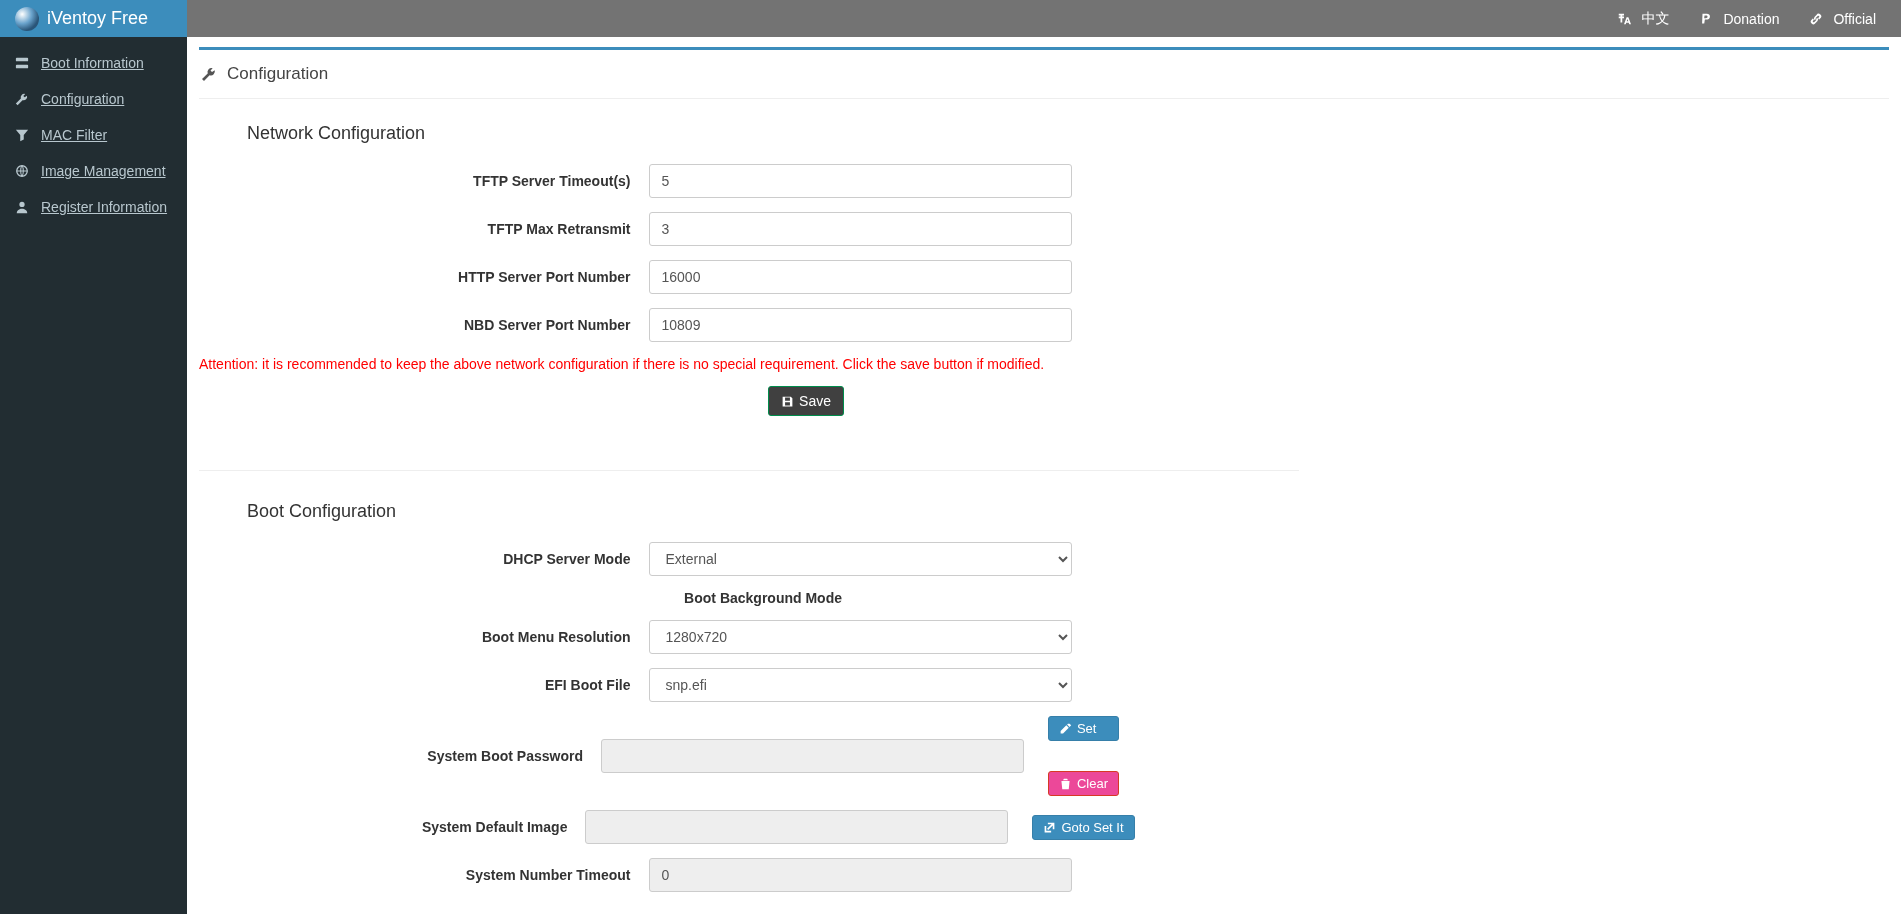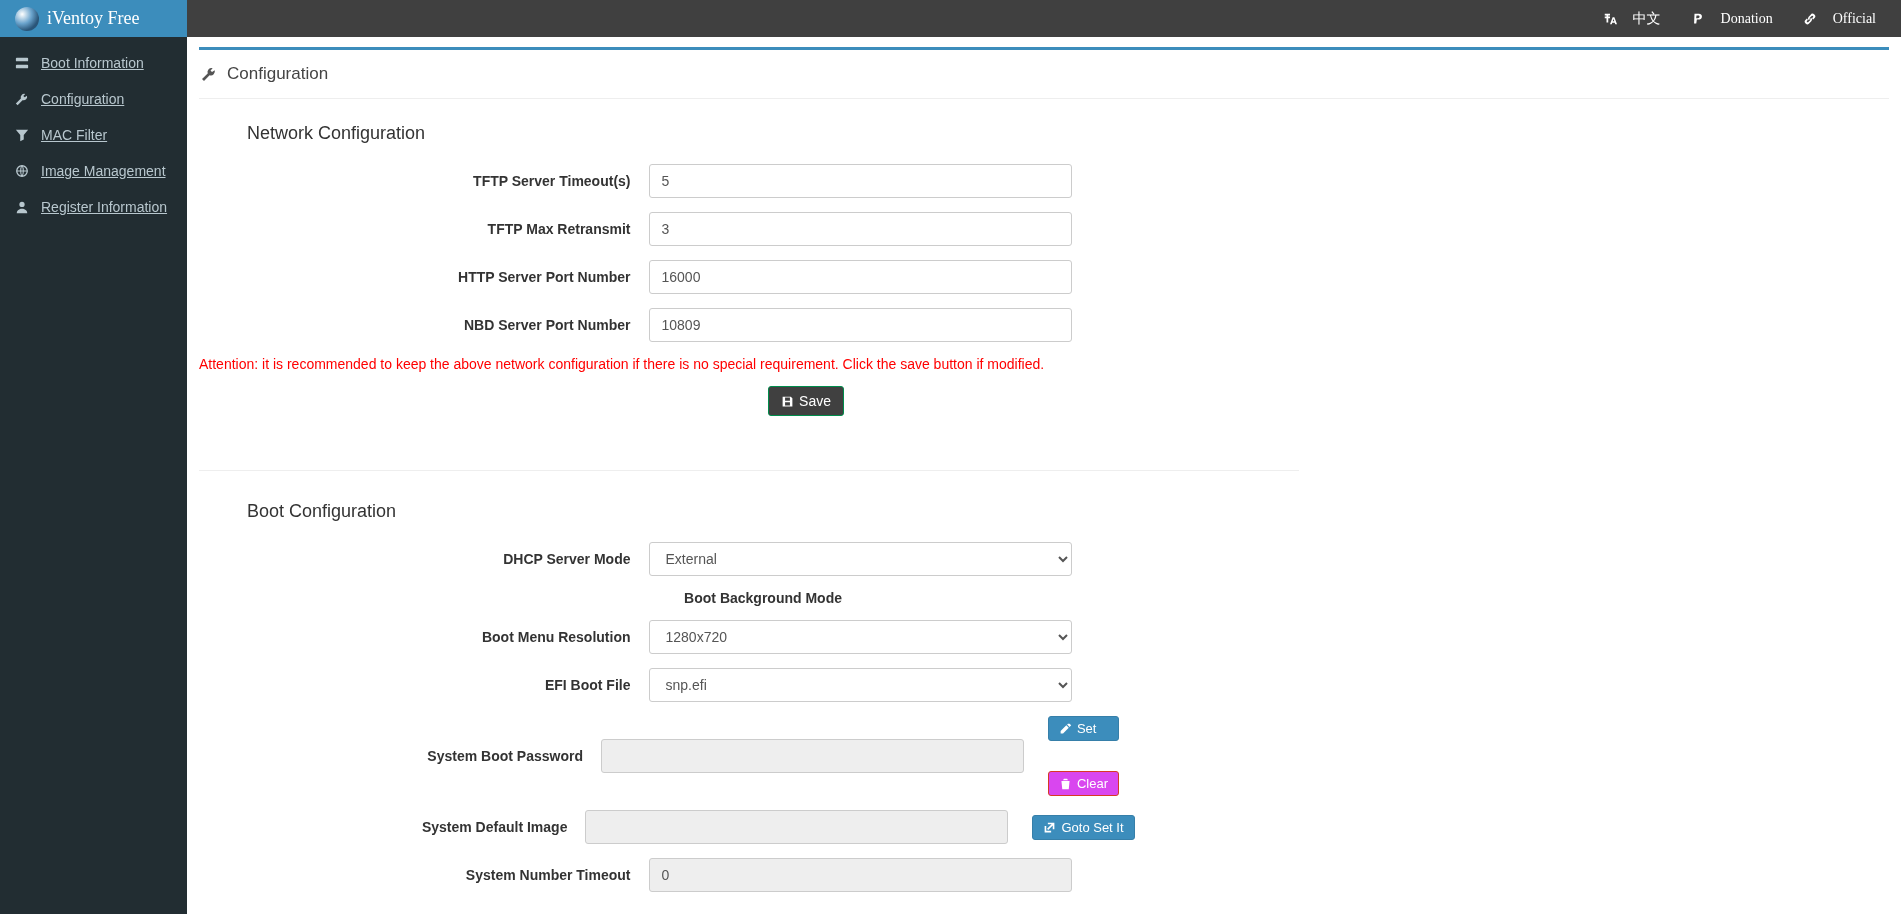--- a/index.html
+++ b/index.html
@@ -1,24 +1,24 @@
 <!DOCTYPE html>
 <html><head>
 <meta charset="utf-8">
 <style>
 * { box-sizing: border-box; margin: 0; padding: 0; }
 body { font-family: "Helvetica Neue", Helvetica, Arial, sans-serif; font-size: 14px; color: #333; background: #fff; }
 
-.topbar { background: #404040; height: 37px; display: flex; align-items: center; justify-content: space-between; color: #fff; font-family: Liberation Serif, serif; }
+.topbar { background: #737373; height: 37px; display: flex; align-items: center; justify-content: space-between; color: #fff; }
 .brand { display: flex; align-items: center; padding: 0 15px; width: 187px; height: 37px; background: #3c8dbc; }
 .brand-logo { width: 24px; height: 24px; border-radius: 50%; background: radial-gradient(circle at 30% 30%, #fff, #6aa3cc 40%, #2a5578 70%); margin-right: 8px; flex-shrink: 0; }
 .brand-text { font-size: 18px; font-weight: 300; white-space: nowrap; }
 
 .topnav { display: flex; gap: 30px; padding-right: 25px; }
-.topnav-item { display: flex; align-items: center; gap: 16px; color: #fff; cursor: pointer; font-size: 14px; }
+.topnav-item { display: flex; align-items: center; gap: 10px; color: #fff; cursor: pointer; font-size: 14px; }
 .topnav-item .icon { width: 14px; height: 14px; fill: #fff; }
 
 .layout { display: flex; min-height: calc(100vh - 37px); }
 .sidebar { width: 187px; background: #222d32; color: #b8c7ce; padding-top: 8px; flex-shrink: 0; }
 .side-item { display: flex; align-items: center; gap: 12px; padding: 10px 15px; cursor: pointer; font-size: 14px; color: #b8c7ce; text-decoration: underline; }
 .side-item .micon { width: 14px; height: 14px; display: inline-flex; align-items: center; justify-content: center; fill: #b8c7ce; }
 
 .content { flex: 1; padding: 10px 12px 20px 12px; background: #fff; }
 .accent-bar { height: 3px; background: #3c8dbc; margin-bottom: 10px; }
 .panel-head { display: flex; align-items: center; gap: 10px; font-size: 17px; color: #444; padding: 4px 2px 14px 2px; border-bottom: 1px solid #eee; margin-bottom: 24px; }
@@ -31,21 +31,21 @@
 .form-control { height: 34px; padding: 6px 12px; font-size: 14px; color: #555; background: #fff; border: 1px solid #ccc; border-radius: 3px; width: 423px; }
 .form-control[readonly] { background: #eee; }
 select.form-control { appearance: auto; }
 
 .attention { color: #ff0000; font-size: 14px; margin: 6px 0 14px 0; }
 .save-wrap { width: 645px; text-align: right; }
 .btn { display: inline-flex; align-items: center; gap: 5px; padding: 6px 12px; font-size: 14px; border-radius: 3px; border: 1px solid transparent; cursor: pointer; color: #fff; }
 .btn-sm { padding: 4px 10px; font-size: 13px; }
 .btn-green { background: #404040; border-color: #008d4c; justify-content: center; }
 .btn-blue { background: #3c8dbc; border-color: #367fa9; }
-.btn-red { background: #d946ef; border-color: #d73925; }
+.btn-red { background: #ec4899; border-color: #d73925; }
 .btn .bicon { width: 13px; height: 13px; fill: #fff; }
 
 .btn-col { display: flex; gap: 30px; margin-left: 24px; flex-direction: column; }
 hr.sep { border: none; border-top: 1px solid #eee; margin: 30px 0 30px 0; }
 .form-area { max-width: 1100px; }
 </style>
 </head>
 <body>
 
 <div class="topbar">

